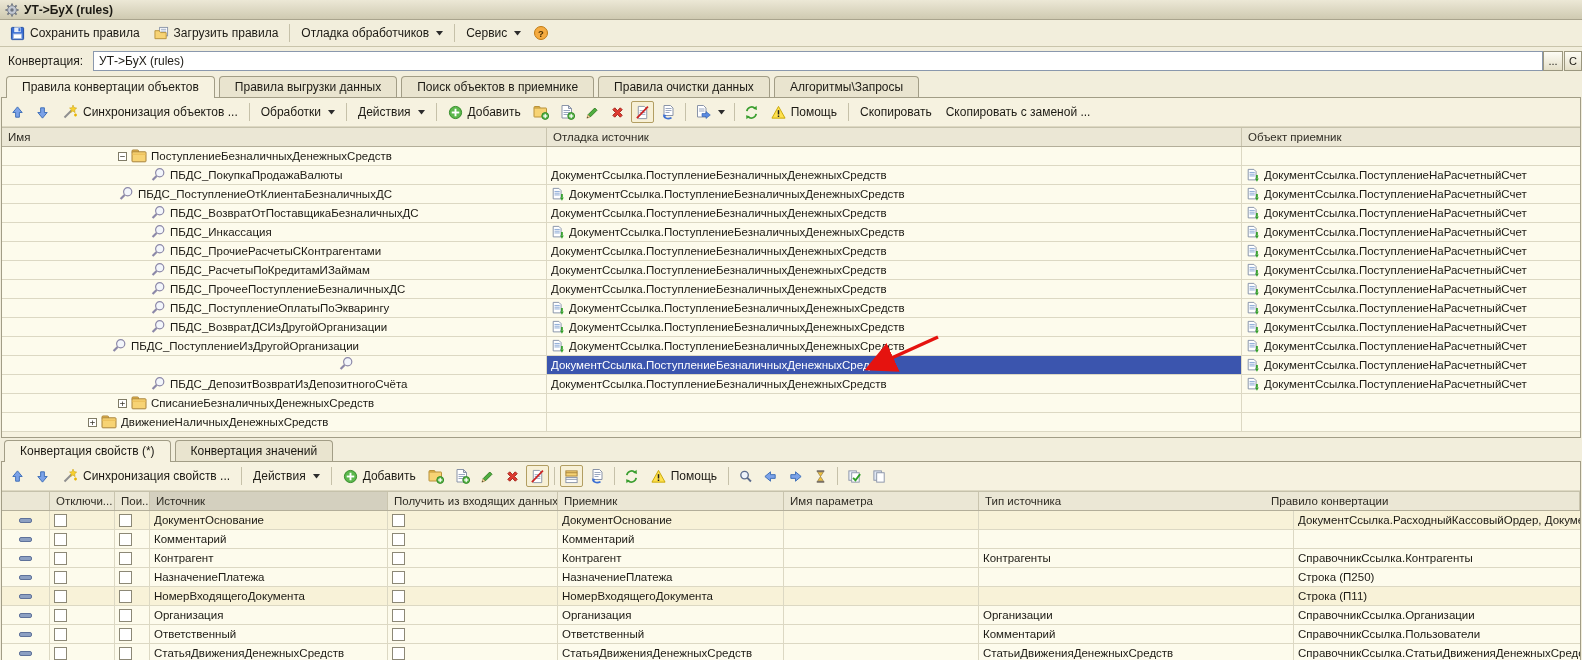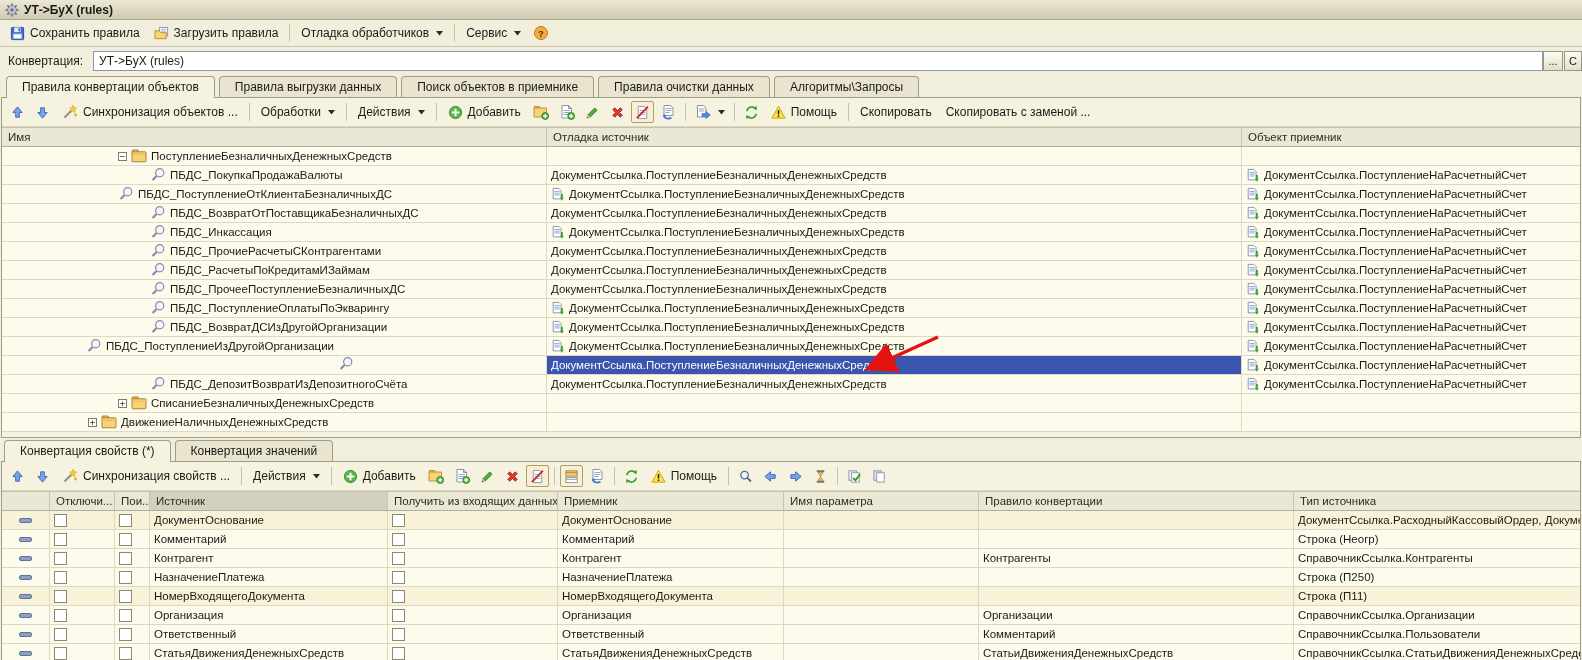--- a/index.html
+++ b/index.html
@@ -653,21 +653,21 @@
                 <line x1="4" y1="6.5" x2="10" y2="6.5" stroke="#7ea0d0"></line>
                 <line x1="4" y1="8.5" x2="10" y2="8.5" stroke="#7ea0d0"></line>
                 <path d="M12.5 7.5 L12.5 11.5" stroke="#2f9e26" stroke-width="2" fill="none"></path>
                 <polygon points="12.5,15 10.4,11.4 14.6,11.4" fill="#2f9e26"></polygon>
               </svg>
             </span>
             <span>ДокументСсылка.ПоступлениеНаРасчетныйСчет</span>
           </div>
         </div>
         <div class="trow">
-          <div class="td c0" style="padding-left: 84px;">
+          <div class="td c0" style="padding-left: 109px;">
             <span class="ico">
               <svg width="16" height="16" viewBox="0 0 16 16">
                 <circle cx="9.7" cy="5.8" r="4.1" fill="#f3f6fb" stroke="#8c88a8" stroke-width="1.2"></circle>
                 <line x1="6.6" y1="9" x2="2.6" y2="13" stroke="#8c88a8" stroke-width="2.2"></line>
               </svg>
             </span>
             <span>ПБДС_ПоступлениеИзДругойОрганизации</span>
           </div>
           <div class="td c1">
             <span class="ico">
@@ -995,22 +995,22 @@
 
   <div class="table proptable">
     <div class="thead" id="prop-head">
         <div class="th p0"></div>
         <div class="th p1">Отключи...</div>
         <div class="th p2">Пои...</div>
         <div class="th p3 hl">Источник</div>
         <div class="th p4">Получить из входящих данных</div>
         <div class="th p5">Приемник</div>
         <div class="th p6">Имя параметра</div>
+        <div class="th p8">Тип источника</div>
         <div class="th p7">Правило конвертации</div>
-        <div class="th p8">Тип источника</div>
       </div>
     <div id="prop-rows">
         <div class="trow shaded">
           <div class="td p0">
             <span class="marker"></span>
           </div>
           <div class="td p1">
             <span class="checkbox"></span>
           </div>
           <div class="td p2">
@@ -1035,21 +1035,20 @@
           <div class="td p2">
             <span class="checkbox"></span>
           </div>
           <div class="td p3">Комментарий</div>
           <div class="td p4">
             <span class="checkbox"></span>
           </div>
           <div class="td p5">Комментарий</div>
           <div class="td p6"></div>
           <div class="td p7"></div>
-          <div class="td p8">Строка (Неогр)</div>
         </div>
         <div class="trow">
           <div class="td p0">
             <span class="marker"></span>
           </div>
           <div class="td p1">
             <span class="checkbox"></span>
           </div>
           <div class="td p2">
             <span class="checkbox"></span>

